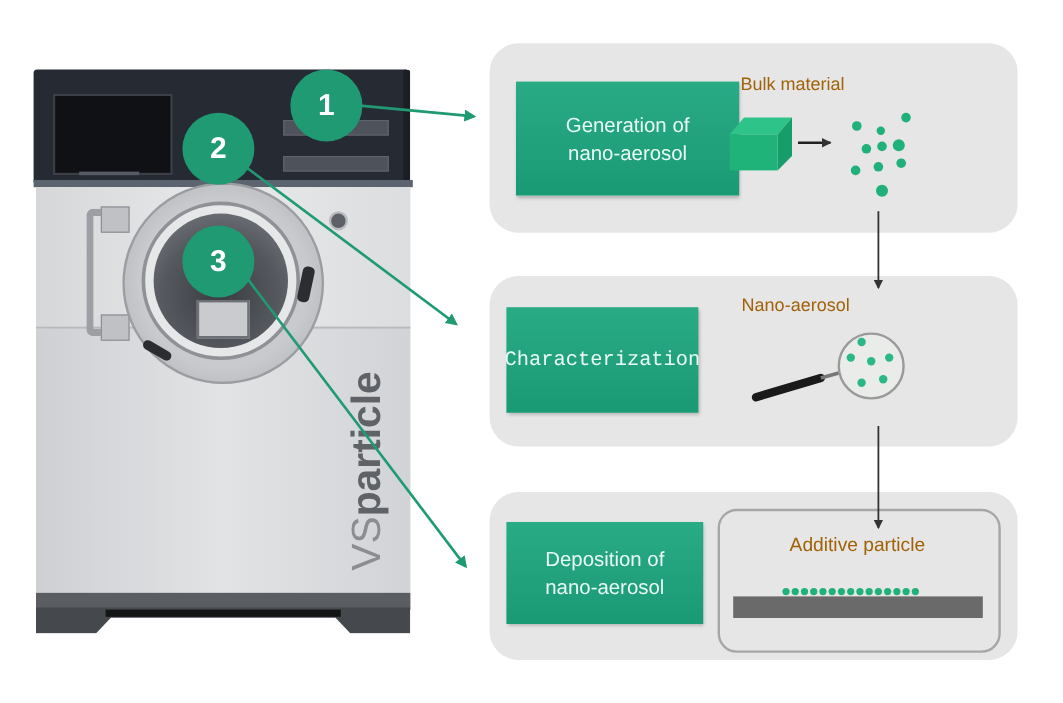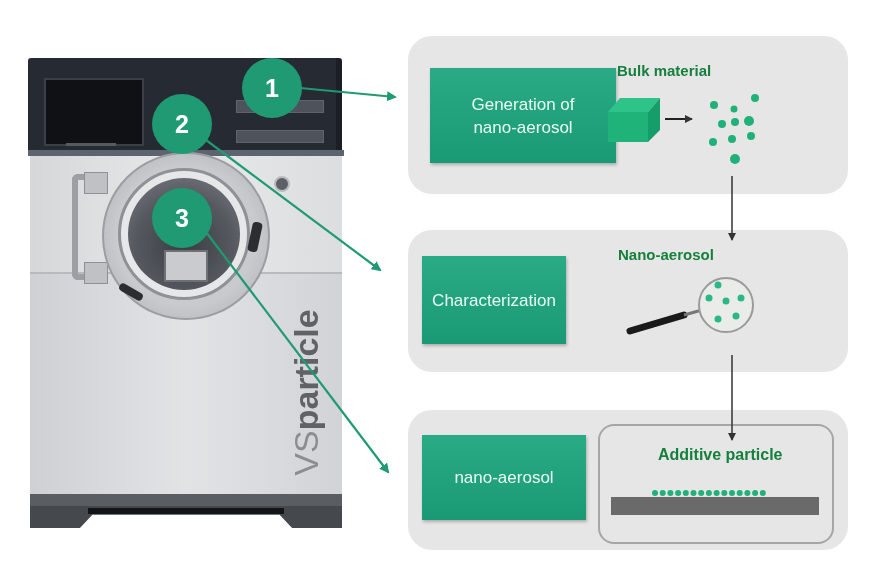--- a/index.html
+++ b/index.html
@@ -54,23 +54,23 @@
 
   
   .panel { background:#e6e6e6; border-radius:24px; }
   #panel-1 { left:408px; top:36px; width:440px; height:158px; }
   #panel-2 { left:408px; top:230px; width:440px; height:142px; }
   #panel-3 { left:408px; top:410px; width:440px; height:140px; }
   .stage-box { background:linear-gradient(180deg,#29ab86 0%,#1a9a74 100%); color:#eafaf4;
                font-size:17px; line-height:23px; text-align:center; display:flex; flex-direction:column;
                align-items:center; justify-content:center; box-shadow:1px 2px 3px rgba(0,0,0,0.25); }
   #stage-box-1 { left:430px; top:68px; width:186px; height:95px; }
-  #stage-box-2 { left:422px; top:256px; width:144px; height:88px; }
+  #stage-box-2 { left:422px; top:256px; width:160px; height:88px;font-family:Liberation Mono, monospace; }
   #stage-box-3 { left:422px; top:435px; width:164px; height:85px; }
-  .label { color:#15803d; font-size:15px; white-space:nowrap;font-weight:bold; }
+  .label { color:#a16207; font-size:15px; white-space:nowrap; }
   #label-bulk { left:617px; top:62px; }
   #label-nano { left:618px; top:246px; }
   #label-print { left:658px; top:446px; font-size:16px; }
   .inner-box { left:598px; top:424px; width:236px; height:120px; border:2px solid #a6a6a6;
                border-radius:16px; box-sizing:border-box; }
   .substrate { left:611px; top:497px; width:208px; height:18px; background:#6a6a6a; }
 </style>
 </head>
 <body>
 
@@ -105,20 +105,21 @@
 <div class="abs panel" id="panel-3"></div>
 
 <div class="abs stage-box" id="stage-box-1">
   <span>Generation of</span>
   <span>nano-aerosol</span>
 </div>
 <div class="abs stage-box" id="stage-box-2">
   <span>Characterization</span>
 </div>
 <div class="abs stage-box" id="stage-box-3">
+  <span>Deposition of</span>
   <span>nano-aerosol</span>
 </div>
 
 <div class="abs label" id="label-bulk">Bulk material</div>
 <div class="abs label" id="label-nano">Nano-aerosol</div>
 <div class="abs inner-box"></div>
 <div class="abs label" id="label-print">Additive particle</div>
 <div class="abs substrate"></div>
 
 <svg id="overlay" width="886" height="586" viewBox="0 0 886 586">

